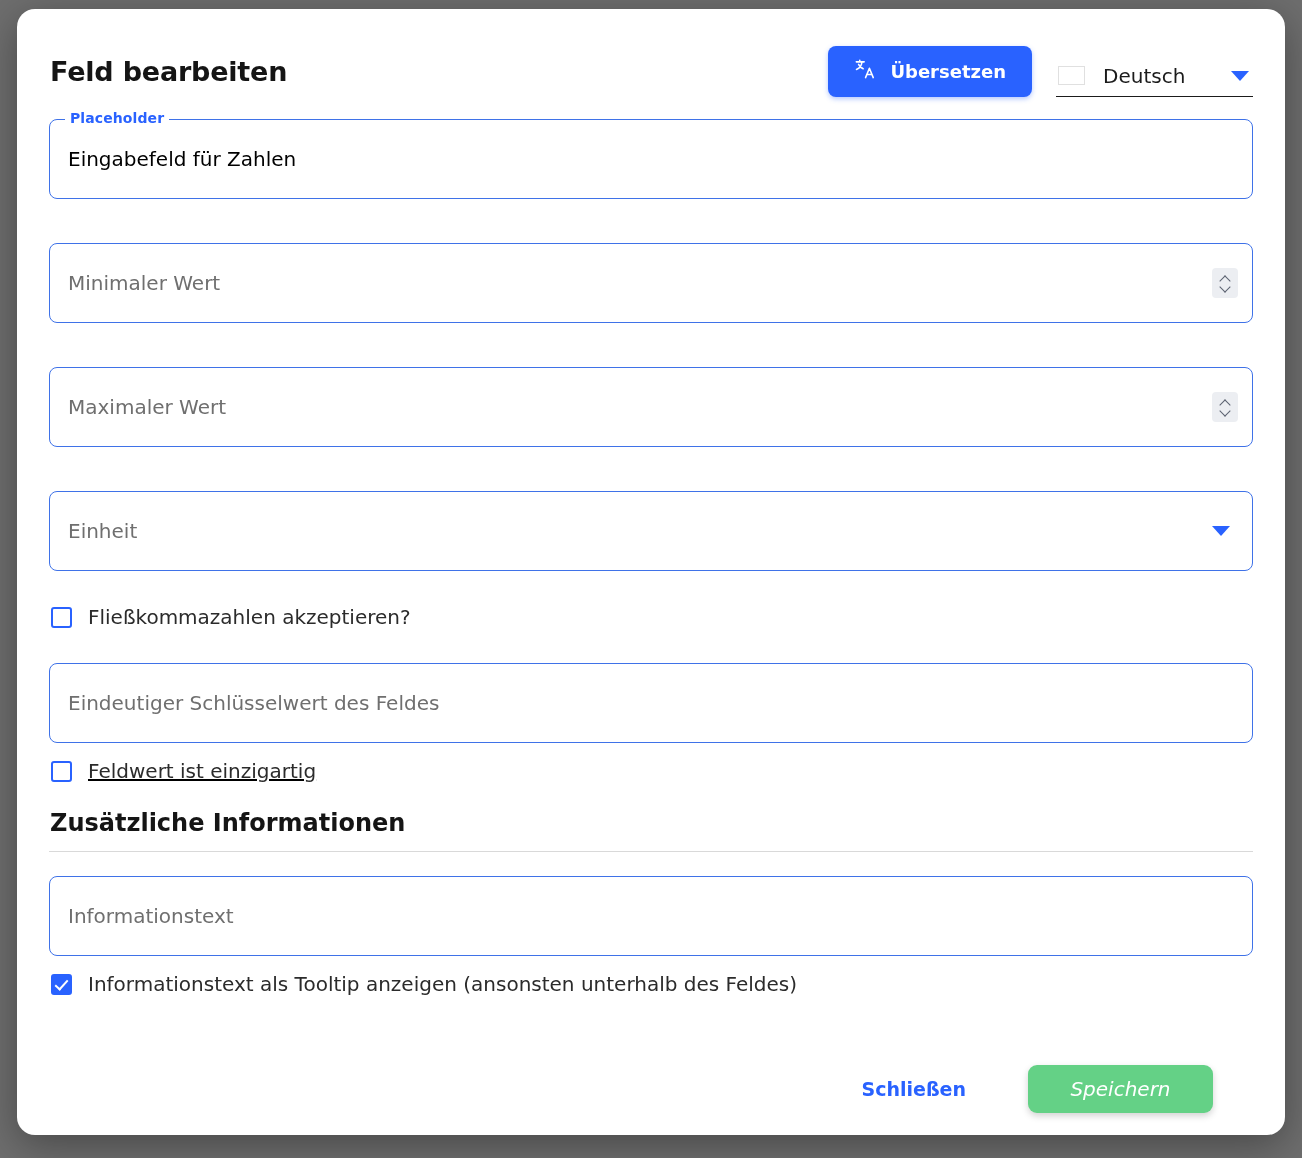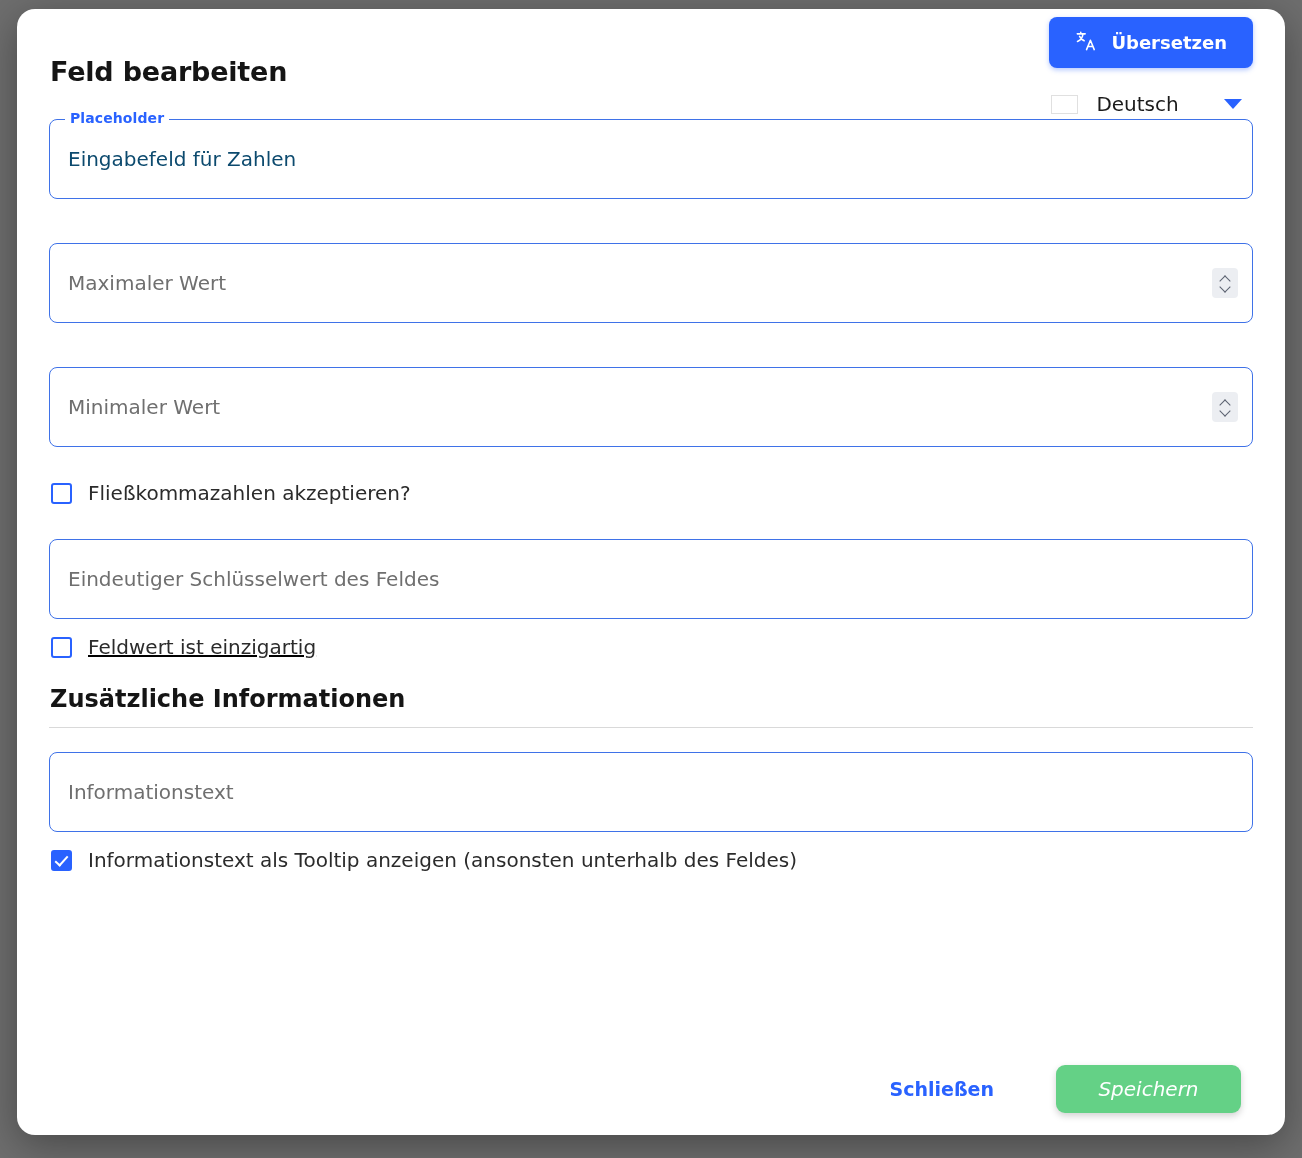--- a/index.html
+++ b/index.html
@@ -51,23 +51,22 @@
   }
   .title {
     font-size: 27px;
     font-weight: 700;
     color: #151515;
     letter-spacing: -0.2px;
     margin-left: 1px;
   }
   .header-right {
     display: flex;
-    align-items: flex-start;
+    align-items: flex-end;
     gap: 24px;
-    flex-direction: column;
   }
   .btn-translate {
     display: flex;
     align-items: center;
     gap: 14px;
     background: #2962ff;
     color: #ffffff;
     border: none;
     border-radius: 8px;
     height: 51px;
@@ -127,21 +126,21 @@
     left: 15px;
     background: #ffffff;
     padding: 0 5px;
     font-size: 14px;
     font-weight: 700;
     color: #2962ff;
     letter-spacing: 0.1px;
   }
   .field .val {
     font-size: 20px;
-    color: #0c4a6e;
+    color: #000000;
   }
   .field .ph {
     font-size: 20px;
     color: #6f6f6f;
   }
 
   .stepper {
     position: absolute;
     right: 14px;
     top: 50%;
@@ -233,21 +232,21 @@
   .divider {
     height: 1px;
     background: #d9d9d9;
     margin: 14px 0 24px 0;
   }
 
   
   .footer {
     position: absolute;
     left: 32px;
-    right: 20px;
+    right: 48px;
     bottom: 22px;
     display: flex;
     align-items: center;
     justify-content: flex-end;
     gap: 62px;
     padding-right: 24px;
   }
   .btn-close {
     background: none;
     border: none;
@@ -306,35 +305,39 @@
         </div>
       </div>
     </div>
 
     <div class="field with-legend">
       <span class="legend">Placeholder</span>
       <span class="val">Eingabefeld für Zahlen</span>
     </div>
 
     <div class="field">
+      <span class="ph">Minimaler Wert</span>
+      <span class="stepper">
+        <span class="chev up"></span>
+        <span class="chev down"></span>
+      </span>
+    </div>
+
+    <div class="field">
       <span class="ph">Maximaler Wert</span>
       <span class="stepper">
         <span class="chev up"></span>
         <span class="chev down"></span>
       </span>
     </div>
 
     <div class="field">
-      <span class="ph">Minimaler Wert</span>
-      <span class="stepper">
-        <span class="chev up"></span>
-        <span class="chev down"></span>
-      </span>
-    </div>
-
+      <span class="ph">Einheit</span>
+      <span class="select-caret"></span>
+    </div>
 
     <div class="check-row">
       <span class="checkbox"></span>
       <span class="check-label">Fließkommazahlen akzeptieren?</span>
     </div>
 
     <div class="field" style="margin-bottom:16px;">
       <span class="ph">Eindeutiger Schlüsselwert des Feldes</span>
     </div>
 

